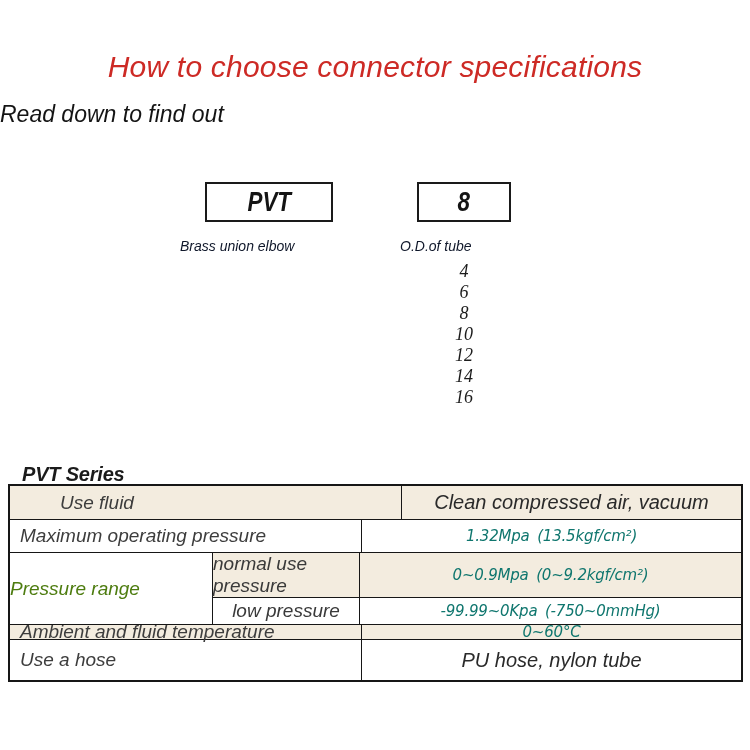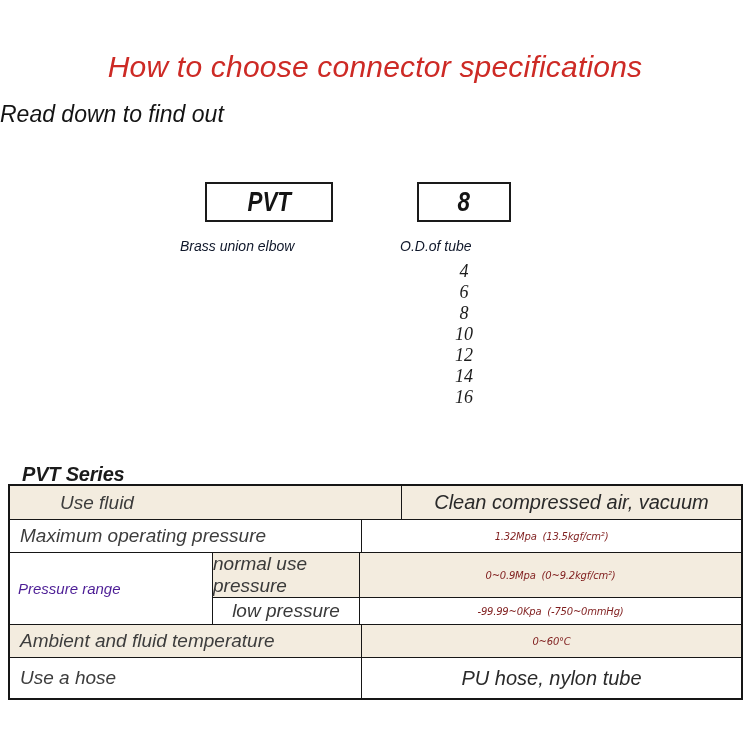--- a/index.html
+++ b/index.html
@@ -55,46 +55,46 @@
     border:2px solid var(--table-border,#161616);box-sizing:border-box;
     background:#fff;
   }
   .trow{display:flex;box-sizing:border-box;}
   .trow + .trow{border-top:1.5px solid var(--table-border,#161616);}
   .beige{background:var(--row-beige,#f3ecdf);}
   .white{background:#ffffff;}
   .r1{height:33px;padding-left:40px;}
   .r2{height:33px;}
   .rgroup{height:72px;}
-  .r5{height:33px;}
+  .r5{height:15px;}
   .r6{height:41px;}
 
   .cell{box-sizing:border-box;display:flex;align-items:center;}
   .label-cell{
     width:352px;flex:0 0 352px;padding-left:10px;
     border-right:1.5px solid var(--table-border,#161616);
     font-size:19px;color:#3d3d3d;
   }
   .main-label{
-    width:203px;flex:0 0 203px;padding-left:8px;
+    width:203px;flex:0 0 203px;padding-left:0;
     border-right:1.5px solid var(--table-border,#161616);
-    font-size:15px;color:#4c1d95;display:flex;align-items:center;
+    font-size:19px;color:#4d7c0f;display:flex;align-items:center;
     box-sizing:border-box;
   }
   .subcol{flex:1;display:flex;flex-direction:column;}
   .subrow{display:flex;flex:1;box-sizing:border-box;}
   .subrow + .subrow{border-top:1.5px solid var(--table-border,#161616);}
   .sublabel{
     width:147px;flex:0 0 147px;justify-content:center;
     border-right:1.5px solid var(--table-border,#161616);
     font-size:19px;color:#3a3a3a;
   }
   .value-cell{flex:1;justify-content:center;font-size:20px;color:#2a2a2a;}
   .narrow{
-    font-family:"DejaVu Sans",sans-serif;font-size:10px;color:#7f1d1d;
+    font-family:"DejaVu Sans",sans-serif;font-size:15px;color:#0f766e;
     word-spacing:3px;letter-spacing:-0.2px;
   }
 </style>
 </head>
 <body>
 
 <div class="page">
 
   <h1 class="title">How to choose connector specifications</h1>
   <div class="subtitle">Read down to find out</div>

